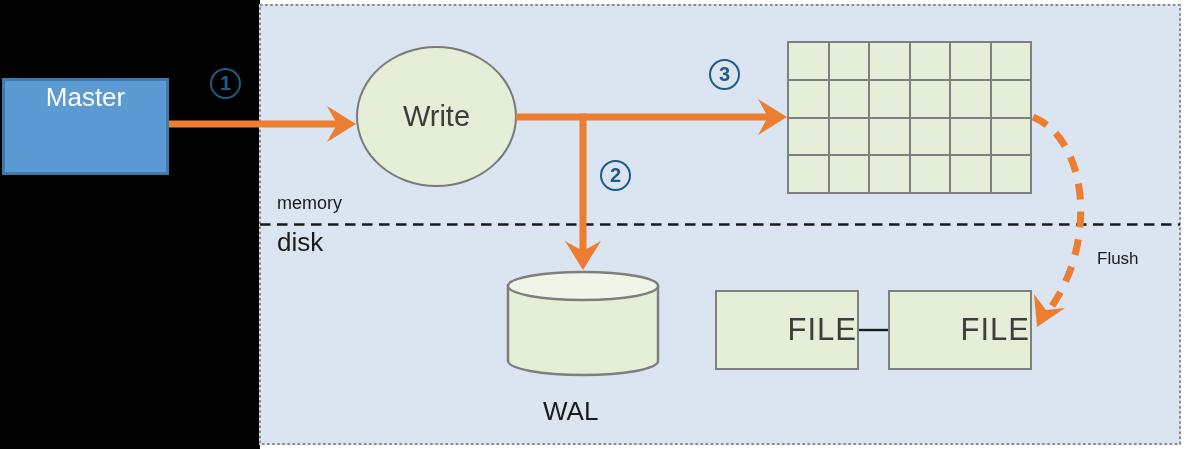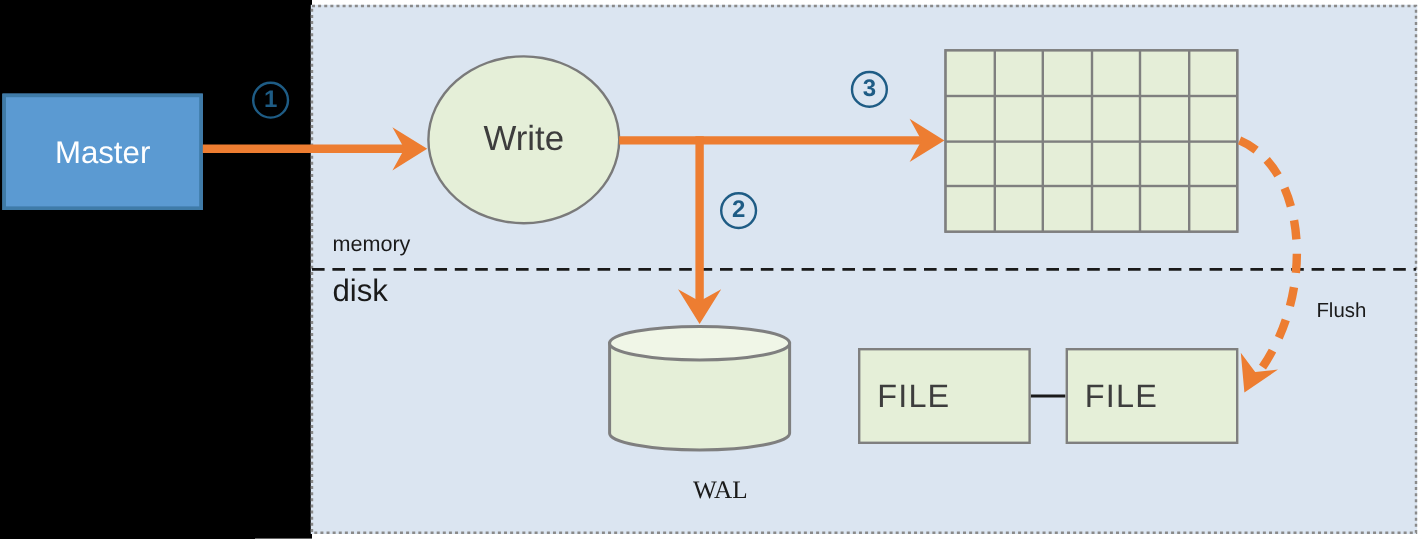--- a/index.html
+++ b/index.html
@@ -17,59 +17,59 @@
   .region {
     position: absolute; left: 259px; top: 4px; width: 922px; height: 441px;
     background: #dbe5f1;
   }
   svg.layer { position: absolute; left: 0; top: 0; width: 1185px; height: 449px; }
 
   .master-box {
     position: absolute; left: 2px; top: 78px; width: 167px; height: 97px;
     background: #5b9ad2; border: 3px solid #3f7ba8;
     box-sizing: border-box;
-    display: flex; align-items: center; justify-content: center;
+    display: flex; align-items: flex-start; justify-content: center;
     color: #ffffff; font-size: 26px; line-height: 32px;
   }
   .write-node {
     position: absolute; left: 356px; top: 46px; width: 161px; height: 141px;
     background: #e5efd8; border: 2.5px solid #7a7a7a; border-radius: 50%;
     box-sizing: border-box;
     display: flex; align-items: center; justify-content: center;
     color: #3d3d3d; font-size: 29px;
   }
   .memtable {
     position: absolute; left: 787px; top: 41px; width: 245px; height: 153px;
     background: #7f7f7f; border: 2px solid #7f7f7f;
     box-sizing: border-box;
     display: grid; gap: 2px;
   }
   .memtable .cell { background: #e5eed8; }
   .file-box {
     position: absolute; top: 290px; width: 144px; height: 80px;
     background: #e5efd8; border: 2.5px solid #7f7f7f;
     box-sizing: border-box;
-    display: flex; align-items: center; justify-content: flex-start;
-    color: #3d3d3d; font-size: 27px; letter-spacing: 1px; padding-left: 14px;
+    display: flex; align-items: center; justify-content: flex-end;
+    color: #3d3d3d; font-size: 31px; letter-spacing: 1px;
   }
   .file-1 { left: 715px; }
   .file-2 { left: 888px; }
   .step-circle {
     position: absolute; width: 31px; height: 31px; border-radius: 50%;
     border: 2.5px solid #1e5c85; box-sizing: border-box;
     display: flex; align-items: center; justify-content: center;
     color: #1e5c85; font-size: 20px; font-weight: 600;
   }
   .step-1 { left: 210px; top: 68px; }
   .step-2 { left: 600px; top: 160px; }
   .step-3 { left: 709px; top: 59px; }
   .lbl { position: absolute; color: #1a1a1a; white-space: nowrap; }
   .lbl-memory { left: 277px; top: 193px; font-size: 18px; }
   .lbl-disk   { left: 277px; top: 227px; font-size: 26px; }
-  .lbl-wal    { left: 543px; top: 396px; width: 80px; text-align: right; font-size: 21px; font-family: Liberation Serif, serif; }
+  .lbl-wal    { left: 543px; top: 396px; width: 80px; text-align: left; font-size: 26px; }
   .lbl-flush  { left: 1097px; top: 249px; font-size: 17px; }
   .lbl-slave  { left: 1029px; top: 404px; font-size: 22px; }
 </style>
 </head>
 <body>
 
 <div class="stage">
 
   <div class="black-panel"></div>
   <div class="region"></div>

